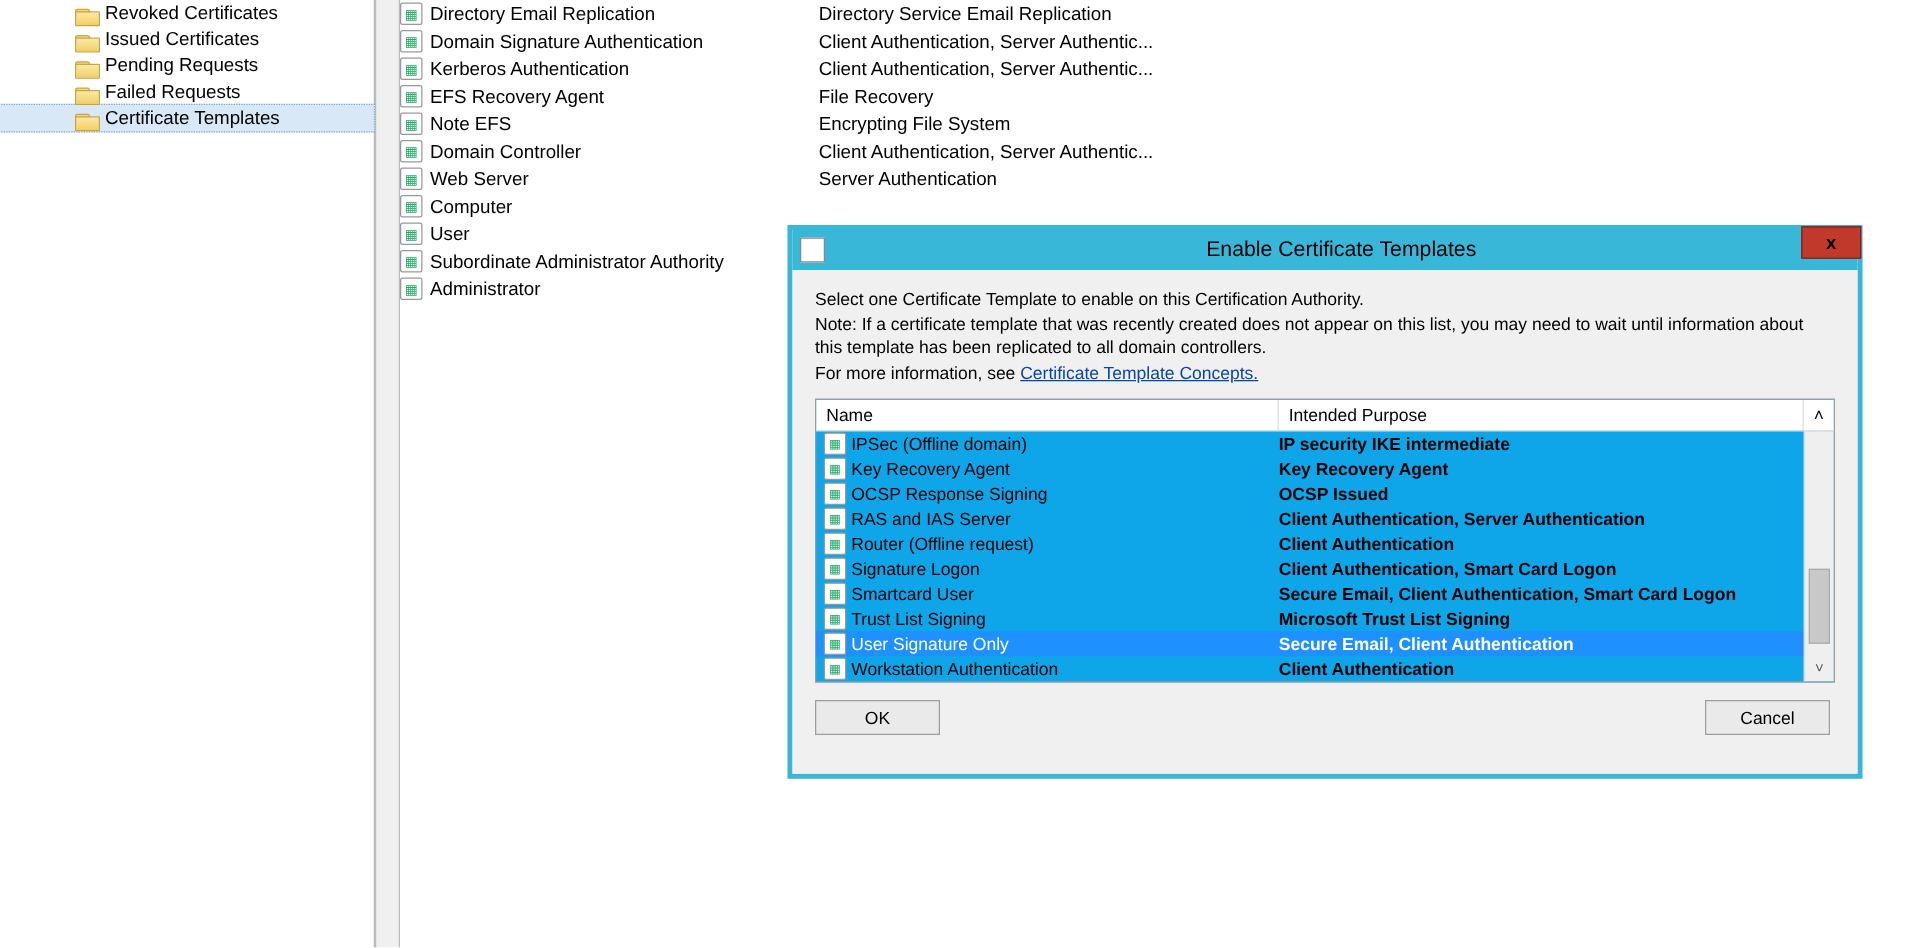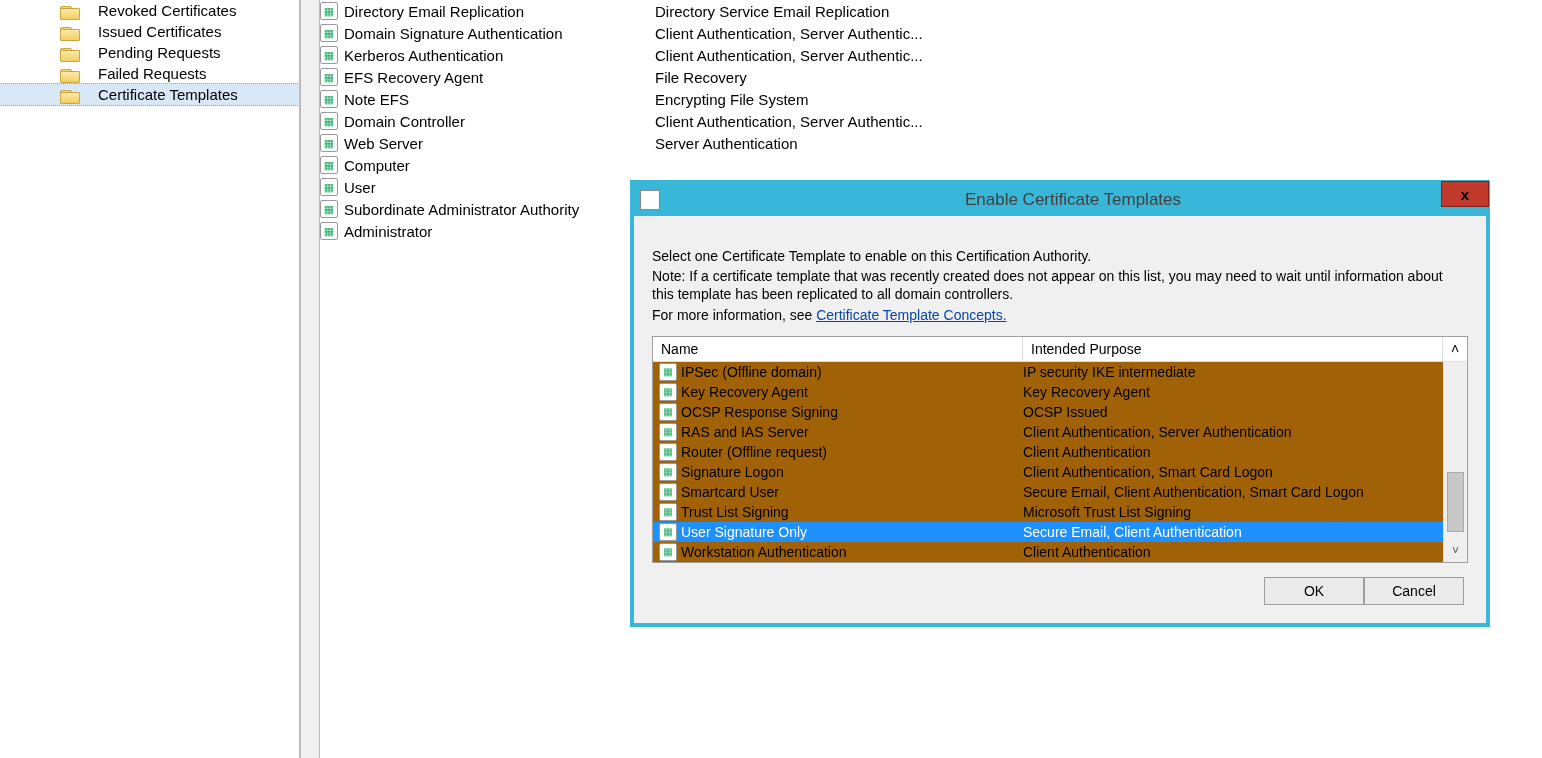--- a/index.html
+++ b/index.html
@@ -18,22 +18,22 @@
     height: 100%;
   }
   
   .tree-pane {
     width: 300px;
     border-right: 1px solid #bbb;
     padding-top: 0;
   }
   .tree-item {
     display: flex;
-    align-items: center;
-    gap: 20px;
+    align-items: flex-end;
+    gap: 6px;
     padding: 2px 6px 2px 60px;
     cursor: default;
     font-size: 15px;
   }
   .tree-item.selected {
     background: #d9e8f6;
     border: 1px dotted #7aa7d8;
     margin: -1px;
   }
   .folder-icon {
@@ -106,42 +106,41 @@
     height: 32px;
     position: relative;
   }
   .dialog-titlebar .appicon {
     width: 20px; height: 20px; margin-left: 6px;
     background: #fff; border: 1px solid #888;
     display: inline-block;
   }
   .dialog-titlebar .title {
     flex: 1; text-align: center;
-    font-size: 17px; color: #404040;
+    font-size: 17px; color: #000000;
   }
   .dialog-close {
     position: absolute; right: -3px; top: -3px;
     width: 48px; height: 26px;
     background: #c0392b;
     border: 1px solid #802018;
     display: flex; align-items: center; justify-content: center;
     color: #000; font-weight: bold; font-size: 15px;
     cursor: pointer;
   }
   .dialog-body {
-    padding: 14px 18px 16px 18px;
+    padding: 14px 18px 29px 18px;
     background: #f0f0f0;
-    margin-top: 17px;
   }
   .dialog-body p { margin: 0 0 2px 0; font-size: 14px; line-height: 1.3; }
   .dialog-body a { color: #0645ad; text-decoration: underline; }
   .dialog-listwrap {
     margin-top: 12px;
     border: 1px solid #9e9e9e;
-    background: #a16207;
+    background: #0ea5e9;
   }
   .dialog-list-head {
     display: flex;
     background: #fff;
     border-bottom: 1px solid #dcdcdc;
   }
   .dialog-list-head .hcell {
     padding: 4px 8px;
     font-size: 14px;
     border-right: 1px solid #dcdcdc;
@@ -152,37 +151,37 @@
   .dialog-list-rows { display: flex; }
   .dialog-list-rows .rows { flex: 1; }
   .dlrow {
     display: flex;
     align-items: center;
     font-size: 14px;
     padding: 1px 0;
   }
   .dlrow.selected { background: #1e90ff; color: #fff; }
   .dlrow .rname { width: 370px; display: flex; align-items: center; gap: 4px; padding-left: 6px; }
-  .dlrow .rpurpose { flex: 1; }
+  .dlrow .rpurpose { flex: 1; font-weight: bold; }
   .dlrow .cert-icon-sm {
     width: 18px; height: 18px;
     display: inline-flex; align-items: center; justify-content: center;
     background: #fff; border: 1px solid #999; border-radius: 2px;
     font-size: 10px; color: #2a6;
   }
   .dlrow.selected .cert-icon-sm { background:#fff; color:#2a6; }
   .dialog-scrollbar {
     width: 24px; background: #efefef;
     border-left: 1px solid #dcdcdc;
     display: flex; flex-direction: column; justify-content: space-between;
   }
   .dialog-scrollbar .sbtn { height: 22px; display:flex; align-items:center; justify-content:center; color:#555; font-size:12px; }
   .dialog-scrollbar .thumb { flex:1; margin: 110px 3px 8px 3px; background: #c8c8c8; border:1px solid #aaa; }
   .dialog-buttons {
-    display: flex; justify-content: flex-end; gap: 0;
+    display: flex; justify-content: space-between; gap: 28px;
     padding: 14px 4px 2px 0;
   }
   .dialog-buttons button {
     width: 100px; height: 28px;
     background: #eaeaea;
     border: 1px solid #9e9e9e;
     font-family: inherit; font-size: 14px;
     cursor: pointer;
   }
 </style>

